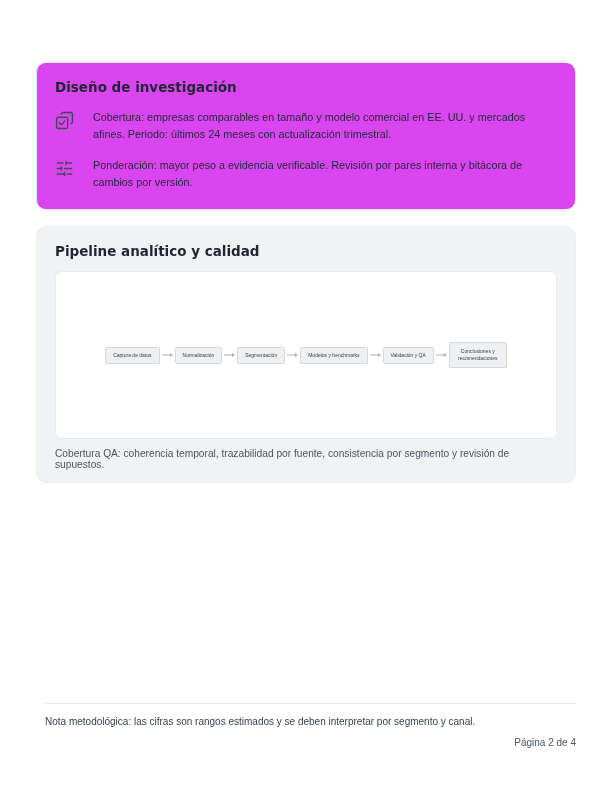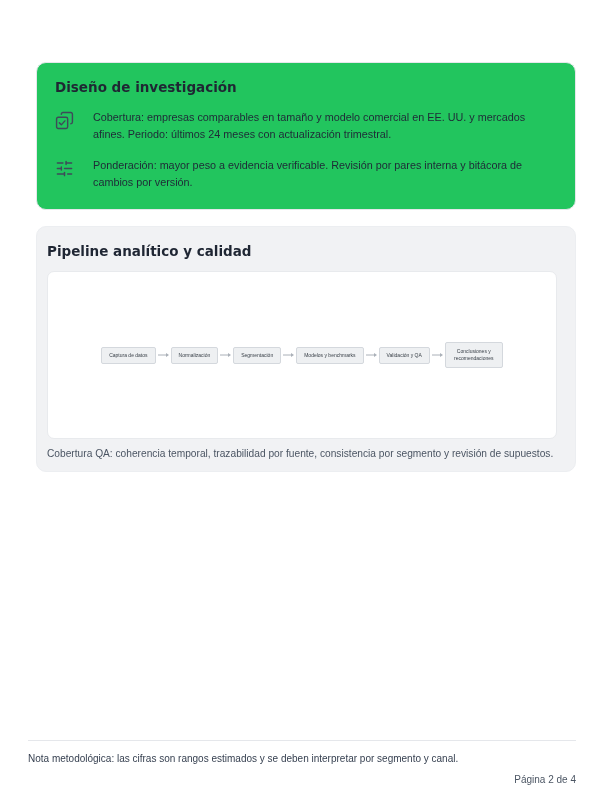--- a/index.html
+++ b/index.html
@@ -42,21 +42,21 @@
   }
   .header-card .subtitle{
     margin-top:6px;
     font-size:10.3px;
     color:var(--muted-text);
   }
 
   
   .card{
     margin-top:22px;
-    background:#22c55e;
+    background:#d946ef;
     border:1px solid var(--card-border);
     border-radius:10px;
     padding:16px 18px 18px 18px;
   }
   .card-title{
     font-family:"DejaVu Sans", sans-serif;
     font-size:13.5px;font-weight:bold;
     color:var(--heading);
   }
   .item{
@@ -74,21 +74,21 @@
     color:var(--body-text);
     max-width:500px;
   }
 
   
   .pipeline-card{
     margin-top:16px;
     background:var(--panel-gray);
     border:1px solid #eceef1;
     border-radius:10px;
-    padding:16px 18px 12px 10px;
+    padding:16px 18px 12px 18px;
   }
   .flow-panel{
     margin-top:12px;
     background:#fff;
     border:1px solid #e8eaed;
     border-radius:7px;
     height:168px;
     display:flex;
     align-items:center;
     justify-content:center;
@@ -118,21 +118,21 @@
   .flow-arrow path{fill:var(--arrow);}
   .qa-note{
     margin-top:9px;
     font-size:10.2px;
     color:var(--muted-text);
   }
 
   
   .footer{
     position:absolute;
-    left:28px;right:36px;top:703px;margin-top:37px;
+    left:45px;right:36px;top:703px;
   }
   .footer .rule{border-top:1px solid var(--card-border);}
   .footer .note{
     margin-top:12px;
     font-size:10px;
     color:#374151;
   }
   .footer .pagenum{
     margin-top:10px;
     text-align:right;

